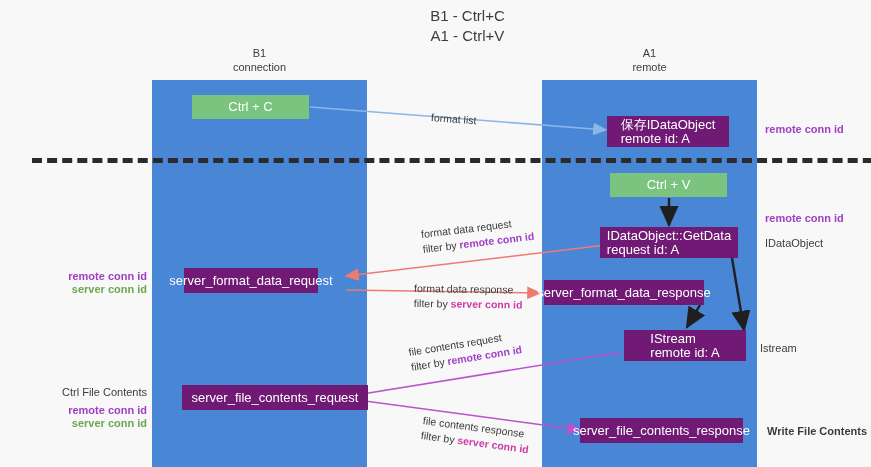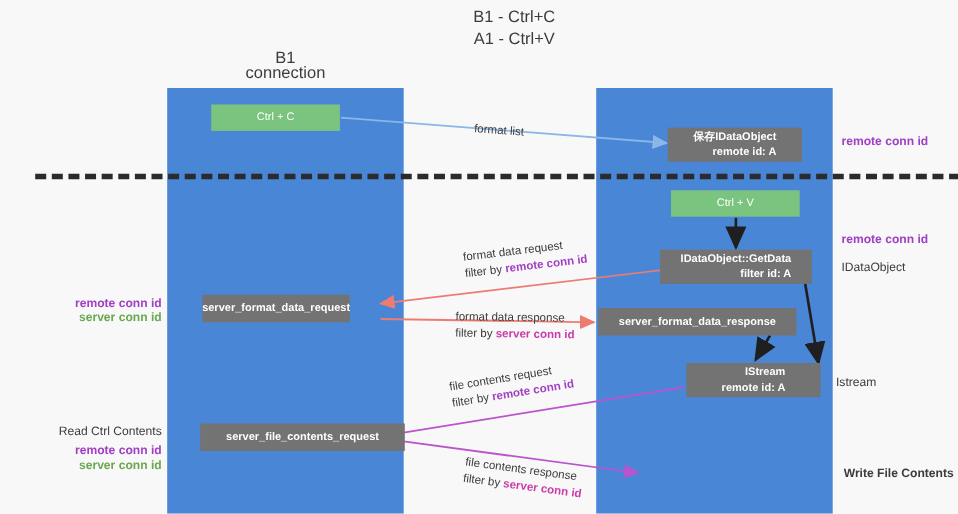--- a/index.html
+++ b/index.html
@@ -44,44 +44,44 @@
     width: 871px;
     text-align: center;
     font-size: 15px;
     line-height: 20px;
     color: #3c3c3c;
     white-space: pre-line;
   }
   .lane-head {
     position: absolute;
     text-align: center;
-    font-size: 15px;
+    font-size: 11px;
     line-height: 14px;
     color: #3c3c3c;
     white-space: pre-line;
   }
   .lane-head-b1 { left: 150px; top: 46px; width: 155px; }
   .lane-head-a1 { left: 540px; top: 46px; width: 155px; }
 
   
   .node {
     position: absolute;
     display: flex;
     flex-direction: column;
     align-items: center;
     justify-content: center;
     box-sizing: border-box;
     color: #ffffff;
-    font-size: 10px;
+    font-size: 13px;
     line-height: 14px;
-    text-align: right;
+    text-align: left;
     white-space: pre-line;
   }
   .node.green  { background: #7ac47f; }
-  .node.orange { background: #737373; font-weight: bold; }
+  .node.orange { background: #701a75; }
 
   
   .label {
     position: absolute;
     font-size: 11px;
     line-height: 14px;
     white-space: pre-line;
   }
   .label.dark   { color: #3c3c3c; }
   .label.purple { color: #a13fc4; font-weight: bold; }
@@ -150,40 +150,43 @@
     <line x1="318" y1="399" x2="548" y2="430" stroke="#bb53cc" stroke-width="1.6" marker-end="url(#ah-purple)"></line>
   </svg>
 
   <div class="dashed-divider"></div>
 
   <div class="title">B1 - Ctrl+C
 A1 - Ctrl+V</div>
 
   <div class="lane-head lane-head-b1">B1
 connection</div>
+  <div class="lane-head lane-head-a1">A1
+remote</div>
 
   <div class="node green" style="left:160px; top:95px;  width:117px; height:24px;">Ctrl + C</div>
 
   <div class="node orange" style="left:575px; top:116px; width:122px; height:31px;">保存IDataObject
 remote id: A</div>
 
   <div class="node green" style="left:578px; top:173px; width:117px; height:24px;">Ctrl + V</div>
 
   <div class="node orange" style="left:568px; top:227px; width:138px; height:31px;">IDataObject::GetData
-filter id: A</div>
+request id: A</div>
 
   <div class="node orange" style="left:152px; top:268px; width:134px; height:25px;">server_format_data_request</div>
 
-  <div class="node orange" style="left:512px; top:280px; width:180px; height:25px;">server_format_data_response</div>
+  <div class="node orange" style="left:512px; top:280px; width:160px; height:25px;">server_format_data_response</div>
 
   <div class="node orange" style="left:592px; top:330px; width:122px; height:31px;">IStream
 remote id: A</div>
 
   <div class="node orange" style="left:150px; top:385px; width:186px; height:25px;">server_file_contents_request</div>
 
+  <div class="node orange" style="left:548px; top:418px; width:163px; height:25px;">server_file_contents_response</div>
 
   <div class="edge-label" style="left:399px; top:110px; transform: rotate(4.2deg);">
     <span>format list</span>
   </div>
 
   <div class="edge-label" style="left:390px; top:227px; transform: rotate(-6.8deg);">
     <div><span>format data request</span></div>
     <div><span>filter by </span><span class="hl-purple">remote conn id</span></div>
   </div>
 
@@ -209,19 +212,19 @@
   <div class="label dark" style="left:733px; top:236px;">IDataObject</div>
 
   <div class="label dark" style="left:728px; top:341px;">Istream</div>
 
   <div class="label dark" style="left:735px; top:424px;font-weight:bold;">Write File Contents</div>
 
   <div class="label purple right" style="left:0px; top:269px; width:115px;">remote conn id</div>
 
   <div class="label green right" style="left:0px; top:282px; width:115px;">server conn id</div>
 
-  <div class="label dark right" style="left:0px; top:385px; width:115px;">Read Ctrl Contents</div>
+  <div class="label dark right" style="left:0px; top:385px; width:115px;">Ctrl File Contents</div>
 
   <div class="label purple right" style="left:0px; top:403px; width:115px;">remote conn id</div>
 
   <div class="label green right" style="left:0px; top:416px; width:115px;">server conn id</div>
 
 </div>
 
 </body></html>

